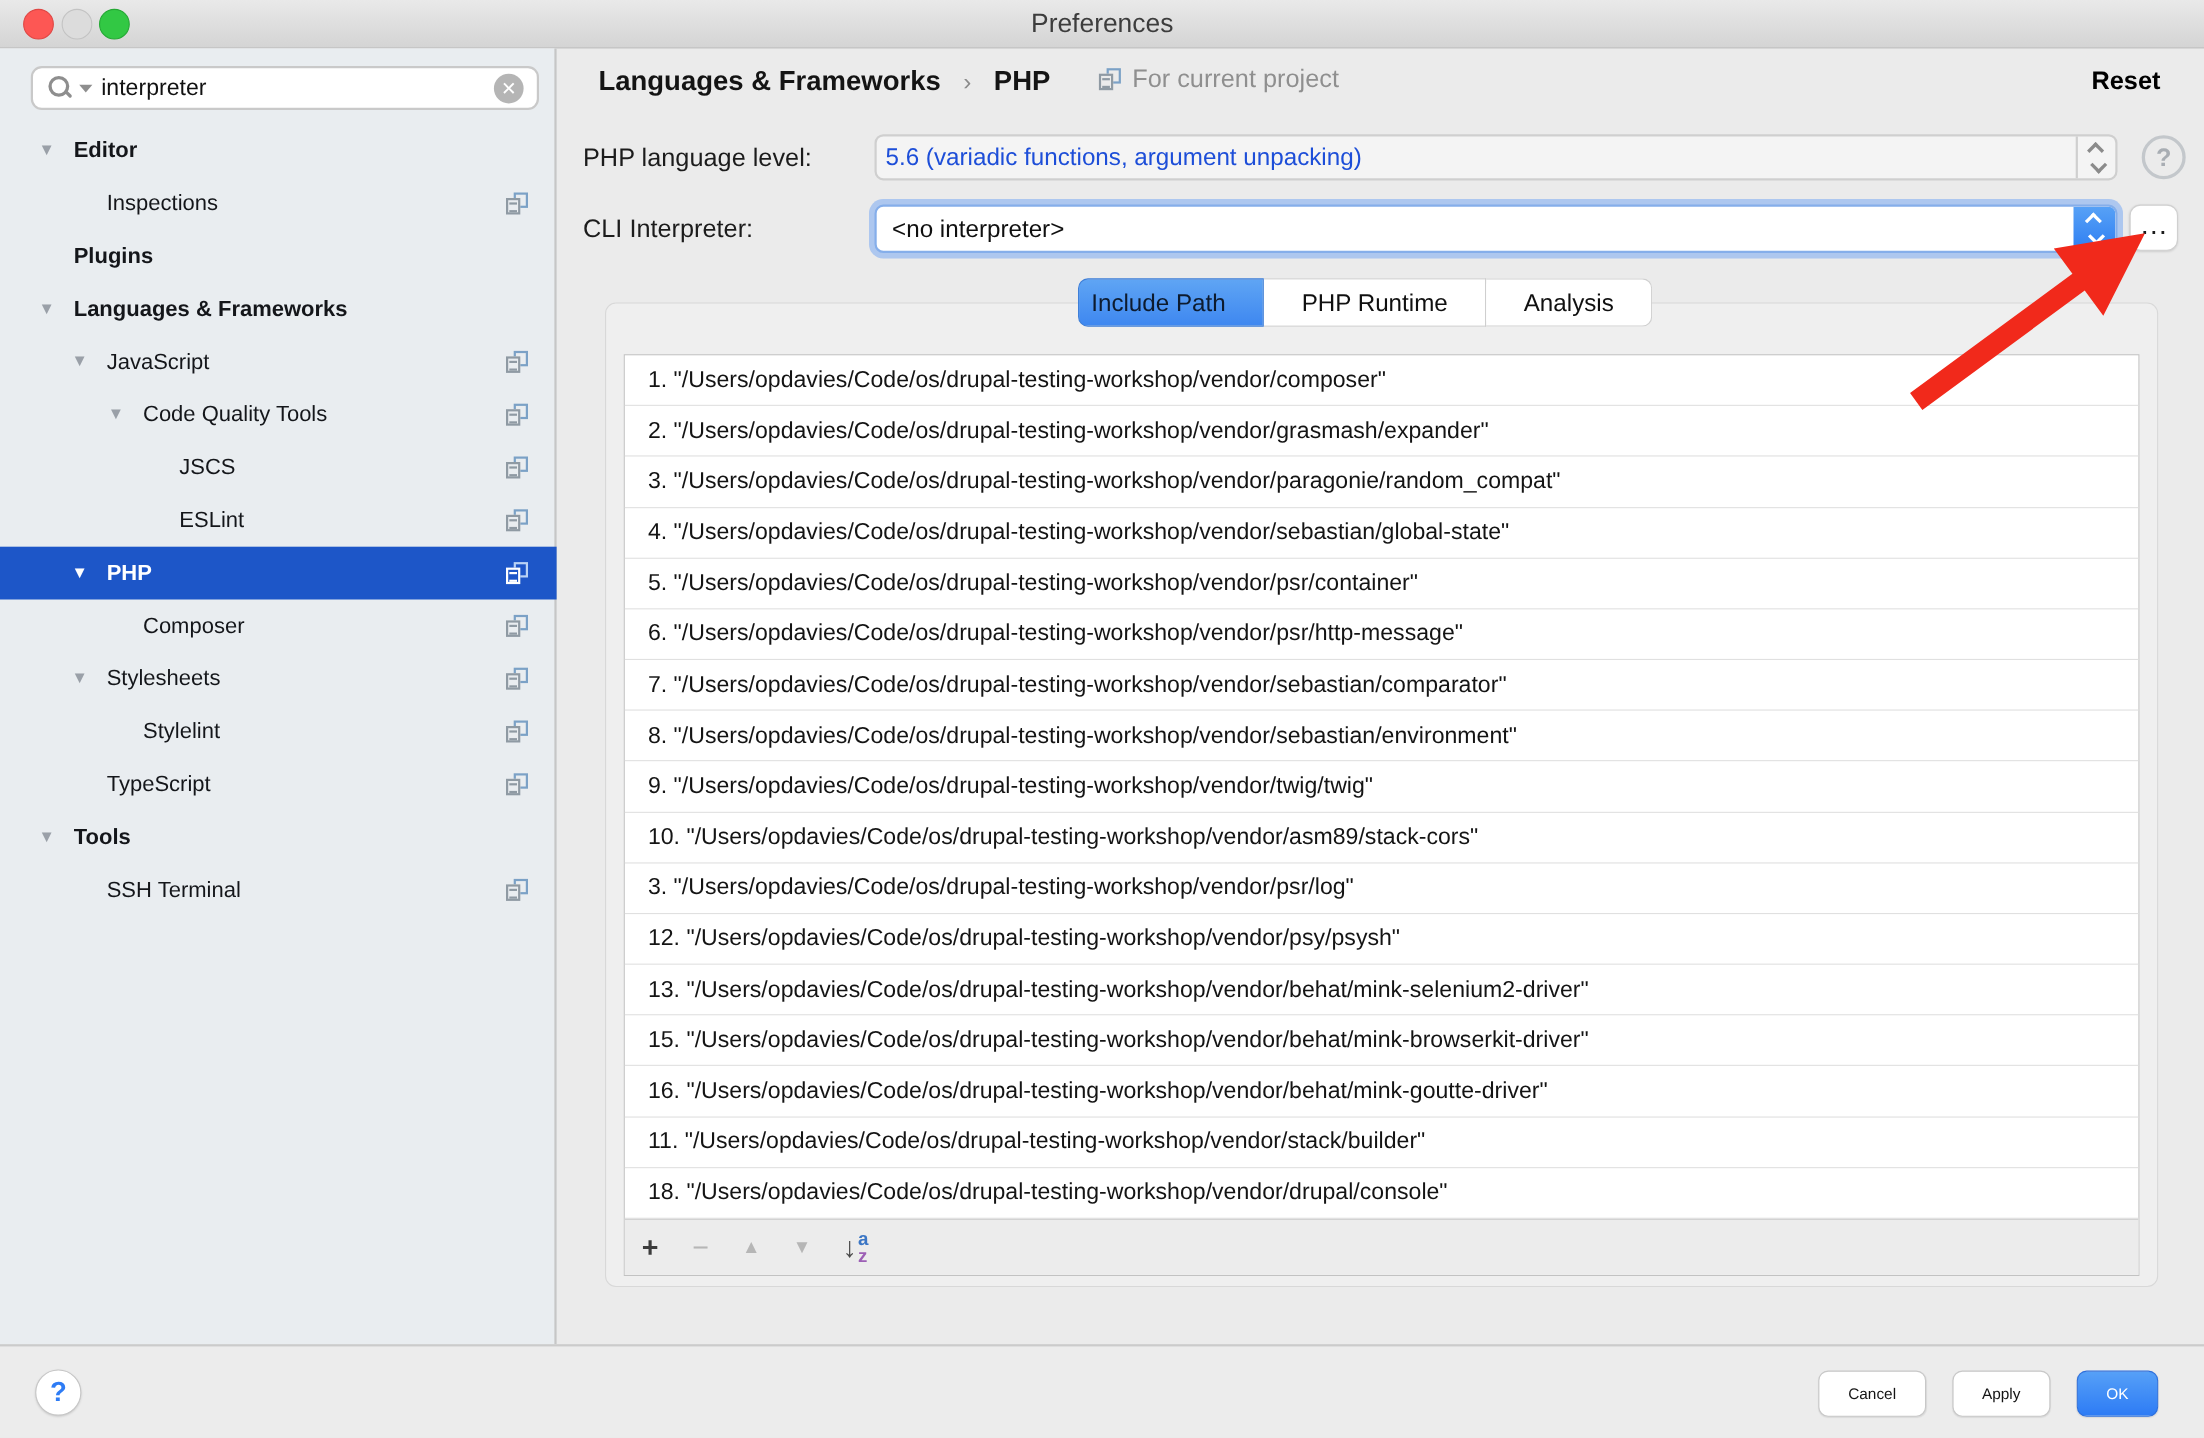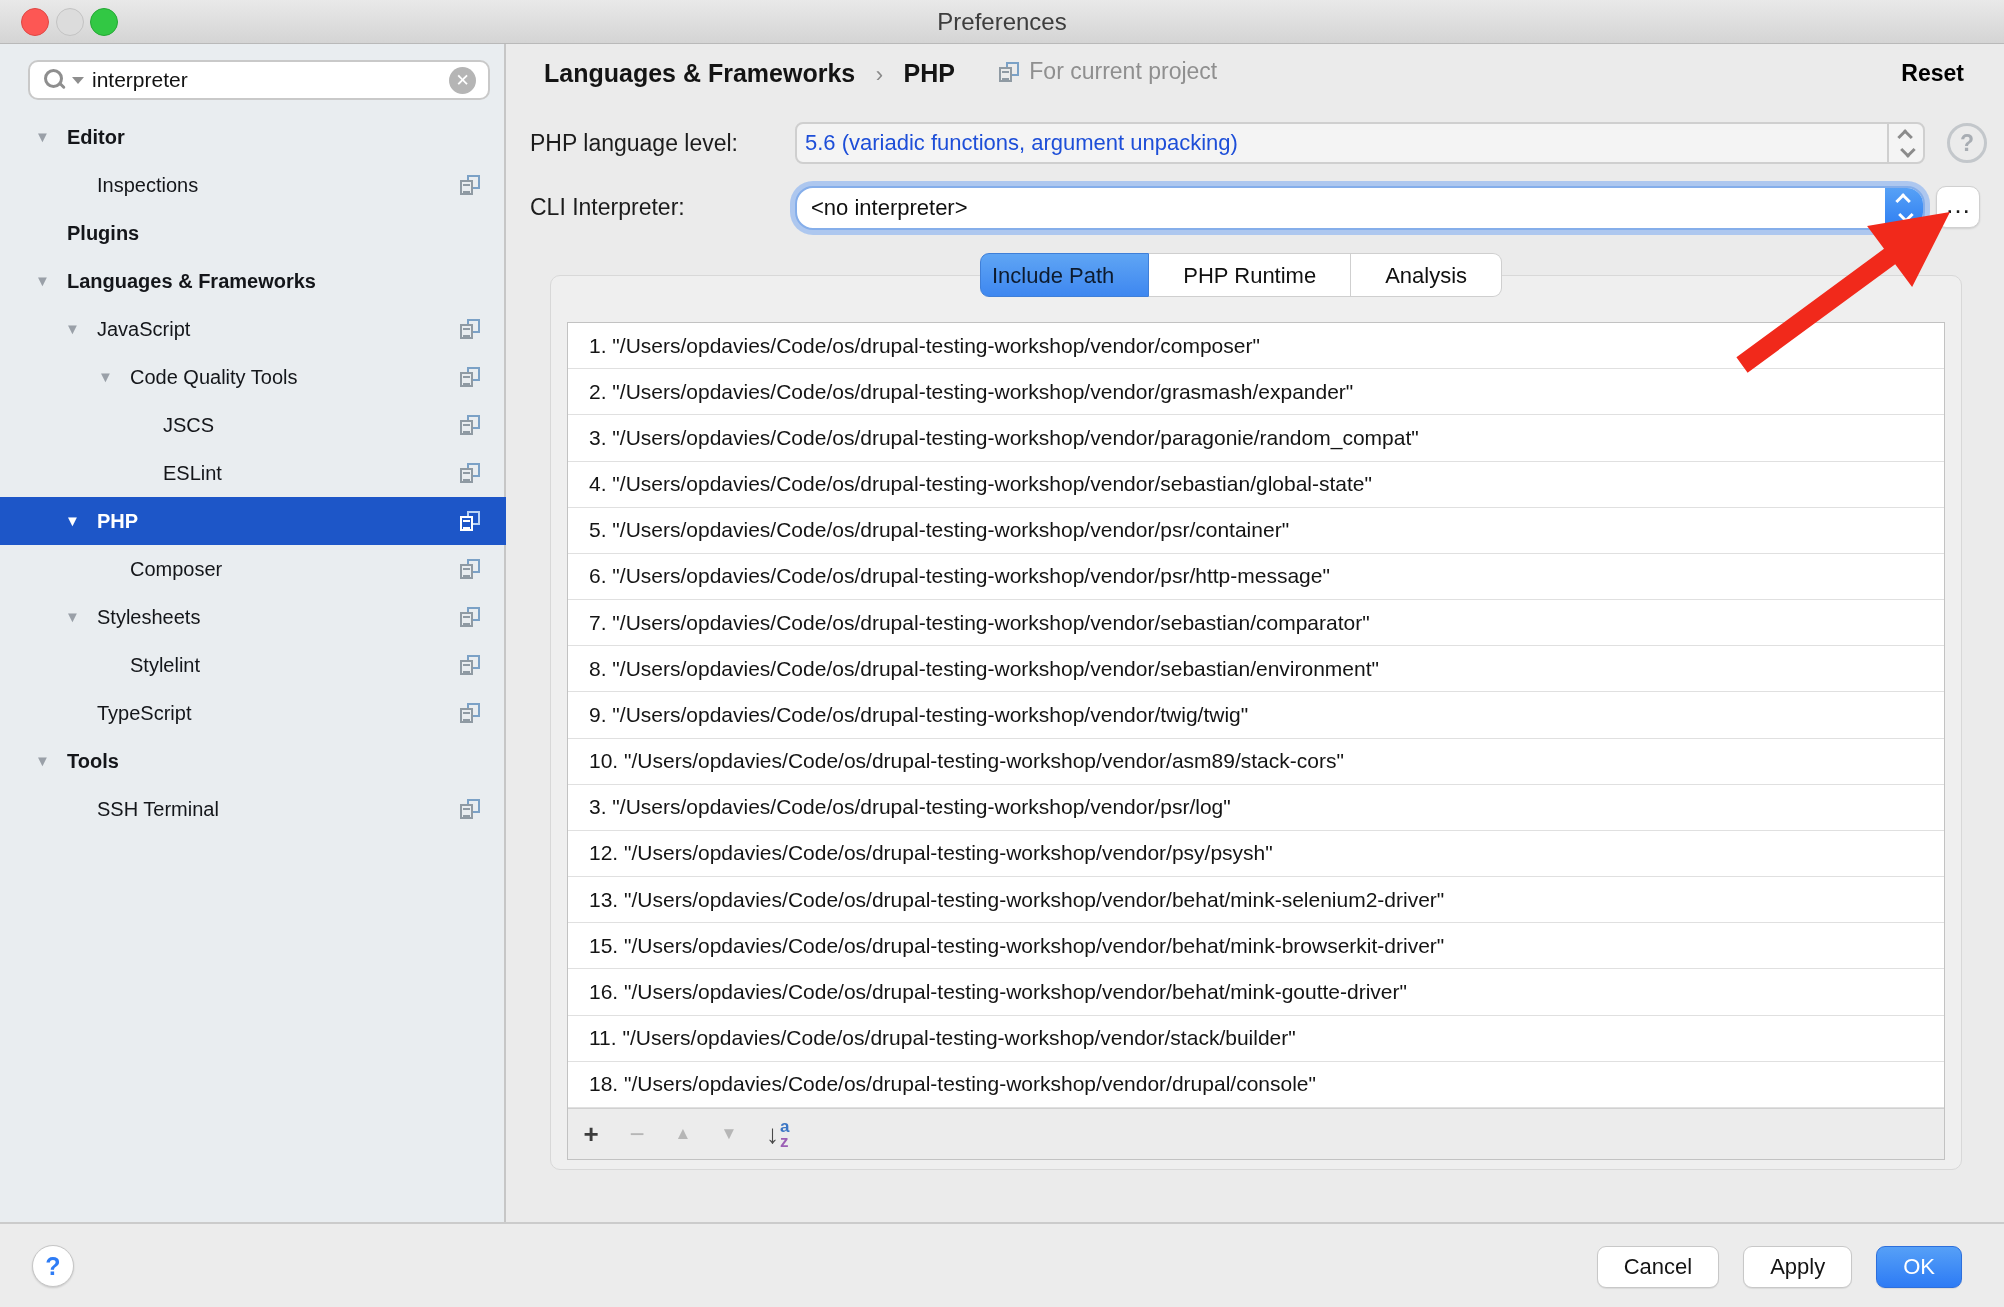--- a/index.html
+++ b/index.html
@@ -86,21 +86,21 @@
   }
   .select-lang .sel-text { flex:1; padding-left:8px; font-size:22px; color:#1d4ed8; white-space:nowrap; overflow:hidden; }
   .stepper { flex:none; width:36px; height:100%; border-left:2px solid #cfcfcf;
     display:flex; flex-direction:column; align-items:center; justify-content:center; gap:5px; }
   .chev { width:11px; height:11px; border-left:3px solid #8b8b8b; border-top:3px solid #8b8b8b; }
   .chev.up { transform:rotate(45deg) translateY(2px); }
   .chev.down { transform:rotate(225deg) translateY(2px); }
 
   .select-cli {
     position:absolute; left:795px; top:186px; width:1130px; height:44px;
-    background:#ffffff; border:2px solid #85aeea; border-radius:18px;
+    background:#ffffff; border:2px solid #85aeea; border-radius:8px;
     box-shadow:0 0 0 5px rgba(122,170,243,0.55);
     display:flex; align-items:center; overflow:hidden;
   }
   .select-cli .sel-text { flex:1; padding-left:14px; font-size:22px; color:#101010; }
   .stepper-blue { flex:none; width:38px; height:100%;
     background:linear-gradient(180deg,#57a1f6,#2e7ef2);
     display:flex; flex-direction:column; align-items:center; justify-content:center; gap:6px; }
   .stepper-blue .chev { border-color:#ffffff; border-width:3.5px; }
 
   .browse-btn {
@@ -161,21 +161,21 @@
     position:absolute; left:0; top:1222px; width:2004px; height:85px;
     background:#ececec; border-top:2px solid #cbcbcb;
   }
   .footer-help {
     position:absolute; left:32px; top:21px; width:42px; height:42px; border-radius:50%;
     background:#ffffff; border:1px solid #c6c6c6; box-shadow:0 1px 2px rgba(0,0,0,0.15);
     color:#2e7cf5; font-size:25px; font-weight:700; text-align:center; line-height:40px;
   }
   .footer-buttons { position:absolute; right:42px; top:22px; display:flex; gap:24px; }
   .btn {
-    min-width:74px; height:42px; padding:0 26px; border-radius:9px; font-size:22px;
+    min-width:74px; height:42px; padding:0 26px; border-radius:9px; font-size:14px;
     background:#ffffff; border:1px solid #c8c8c8; color:#141414;
     display:flex; align-items:center; justify-content:center;
     box-shadow:0 1px 1px rgba(0,0,0,0.08);
   }
   .btn.primary {
     background:linear-gradient(180deg,#56a0f7,#2d7bf5);
     border:1px solid #2d6fdc; color:#ffffff; font-weight:500;
   }
 </style>
 </head>

